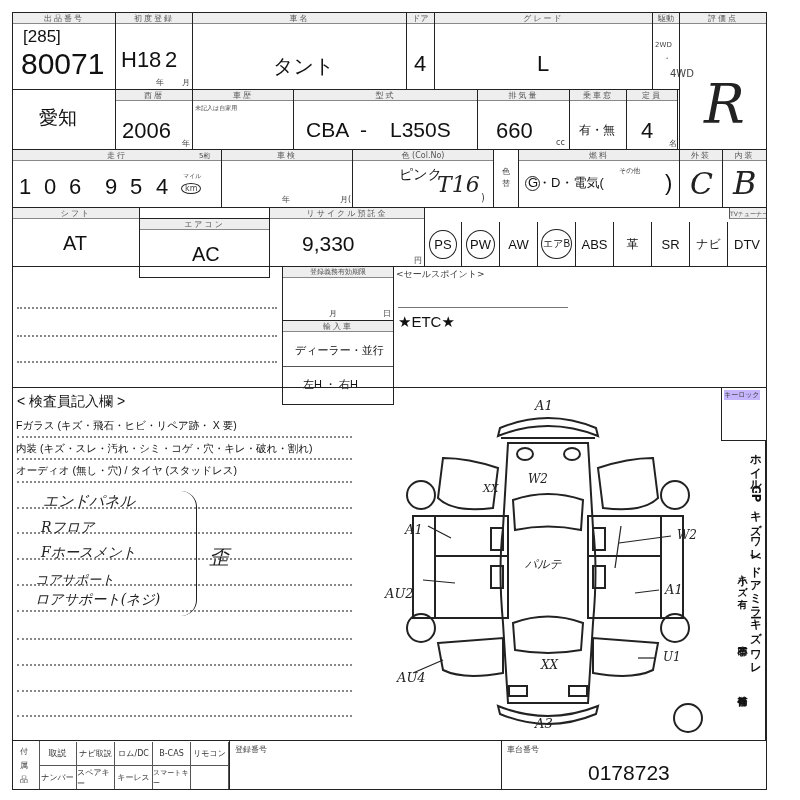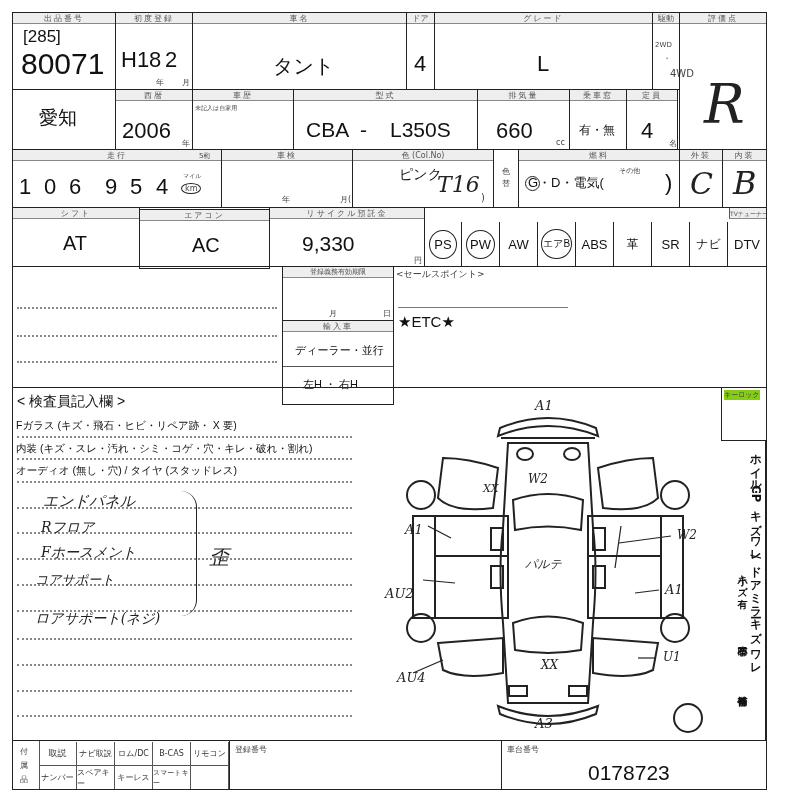--- a/index.html
+++ b/index.html
@@ -144,21 +144,21 @@
 
 <div class="cell" style="left:722px;top:149px;width:45px;height:59px;">
   <div class="hdr">内装</div>
   <div class="hand" style="left:10px;top:14px;font-size:32px;">B</div>
 </div>
 
 <div class="cell" style="left:12px;top:207px;width:128px;height:60px;">
   <div class="hdr">シフト</div>
   <div class="big" style="left:50px;top:24px;font-size:20px;">AT</div>
 </div>
-<div class="cell" style="left:139px;top:209px;width:131px;height:60px;">
+<div class="cell" style="left:139px;top:218px;width:131px;height:60px;">
   <div class="hdr">エアコン</div>
   <div class="big" style="left:52px;top:24px;font-size:20px;">AC</div>
 </div>
 <div class="cell" style="left:269px;top:207px;width:156px;height:60px;">
   <div class="hdr">リサイクル預託金</div>
   <div class="big" style="left:32px;top:24px;font-size:21px;">9,330</div>
   <div class="small" style="left:144px;top:47px;">円</div>
 </div>
 
 <div class="cell" style="left:424px;top:207px;width:343px;height:60px;">
@@ -232,26 +232,26 @@
   <div class="dotline" style="left:4px;top:222px;width:335px;"></div>
   <div class="dotline" style="left:4px;top:250px;width:335px;"></div>
   <div class="dotline" style="left:4px;top:276px;width:335px;"></div>
   <div class="dotline" style="left:4px;top:302px;width:335px;"></div>
   <div class="dotline" style="left:4px;top:327px;width:335px;"></div>
 
   <div class="hand" style="left:30px;top:104px;font-size:15px;">エンドパネル</div>
   <div class="hand" style="left:28px;top:131px;font-size:14px;">Rフロア</div>
   <div class="hand" style="left:28px;top:156px;font-size:14px;">Fホースメント</div>
   <div class="hand" style="left:22px;top:183px;font-size:13px;">コアサポート</div>
-  <div class="hand" style="left:22px;top:203px;font-size:14px;margin-top:19px;">ロアサポート(ネジ)</div>
+  <div class="hand" style="left:22px;top:203px;font-size:14px;">ロアサポート(ネジ)</div>
   <div class="abs" style="left:168px;top:103px;width:16px;height:125px;border-right:1.5px solid #222;border-radius:0 40px 40px 0;"></div>
   <div class="hand" style="left:196px;top:156px;font-size:20px;">歪</div>
 
   <div class="abs" style="left:708px;top:0;width:45px;height:53px;border-left:1.5px solid #222;border-bottom:1.5px solid #222;">
-    <div class="small" style="left:2px;top:2px;font-size:7px;background:#84cc16;">キーロック</div>
+    <div class="small" style="left:2px;top:2px;font-size:7px;background:#c4b5fd;">キーロック</div>
   </div>
 
   <div class="abs" style="left:752px;top:53px;height:300px;border-left:1.5px solid #222;"></div>
   <div class="abs" style="left:735px;top:58px;writing-mode:vertical-rl;font-size:11.5px;font-weight:bold;letter-spacing:0;">ホイル・CPキズワレ/ドアミラーキズ ワレ</div>
   <div class="abs" style="left:722px;top:180px;writing-mode:vertical-rl;font-size:10px;font-weight:bold;">小キズ有</div>
   <div class="abs" style="left:722px;top:250px;writing-mode:vertical-rl;font-size:10px;font-weight:bold;">小凹有</div>
   <div class="abs" style="left:722px;top:300px;writing-mode:vertical-rl;font-size:10px;font-weight:bold;">補修有</div>
 
   <svg class="abs" style="left:370px;top:0;" width="330" height="352" viewBox="0 0 330 352" fill="none" stroke="#222" stroke-width="2">
 

